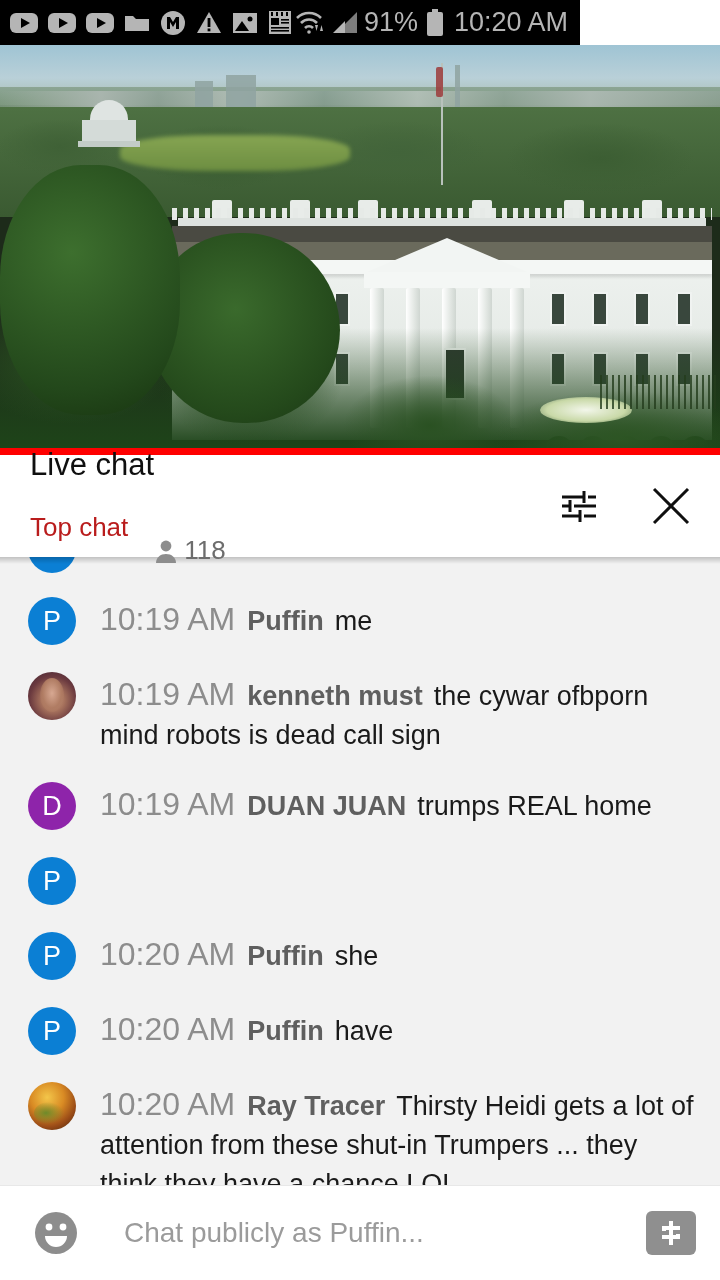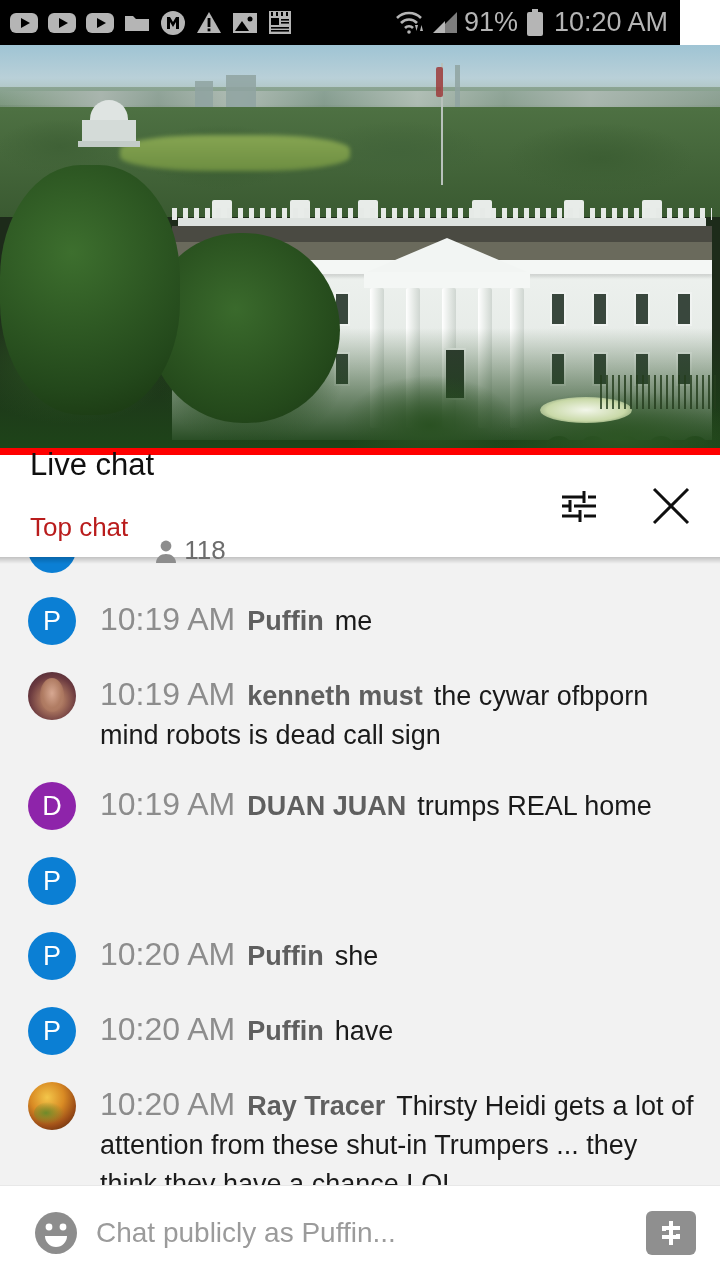--- a/index.html
+++ b/index.html
@@ -7,21 +7,21 @@
     width: 720px; height: 1280px;
     font-family: "Liberation Sans", sans-serif;
     background: #ffffff;
     overflow: hidden;
   }
   #app { position: relative; width: 720px; height: 1280px; }
 
   
   .statusbar {
     position: absolute; top: 0; left: 0;
-    width: 680px; height: 45px;
+    width: 580px; height: 45px;
     background: #000000;
     display: flex; align-items: center;
     padding: 0 12px 0 10px;
   }
   .sb-left { display: flex; align-items: center; gap: 10px; }
   .sb-right { margin-left: auto; display: flex; align-items: center; gap: 6px; }
   .sb-icon { display: block; }
   .sb-text {
     color: #b5b5b5; font-size: 27px; letter-spacing: 0px;
     font-family: "Liberation Sans", sans-serif;
@@ -276,21 +276,21 @@
   .composer {
     position: absolute; top: 1185px; left: 0;
     width: 720px; height: 95px;
     background: #ffffff;
     display: flex; align-items: center;
     padding: 0 24px 0 30px;
     border-top: 1px solid #e8e8e8;
   }
   .emoji-btn { width: 52px; height: 52px; display: flex; align-items: center; justify-content: center; }
   .chat-input {
-    flex: 1; margin-left: 14px; border: none; outline: none;
+    flex: 1; margin-left: 42px; border: none; outline: none;
     font-family: "Liberation Sans", sans-serif;
     font-size: 28px; color: #b91c1c; background: transparent;
   }
   .chat-input::placeholder { color: #9b9b9b; }
   .superchat-btn {
     width: 50px; height: 44px; border-radius: 6px; background: #8f8f8f;
     display: flex; align-items: center; justify-content: center;
     margin-left: 14px;
   }
 </style>

